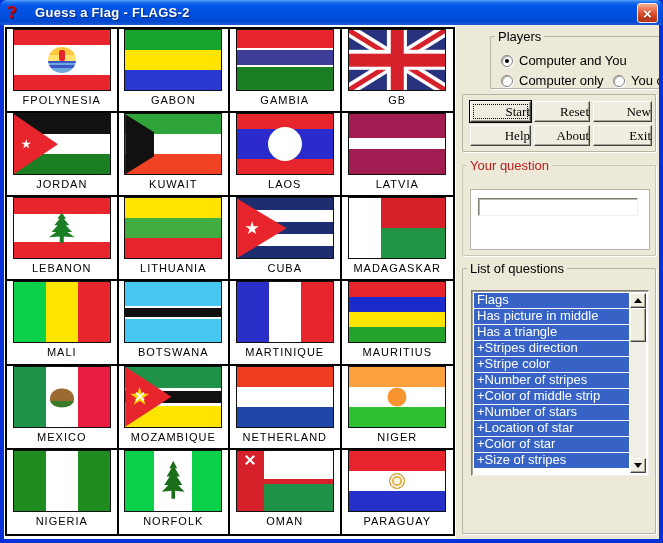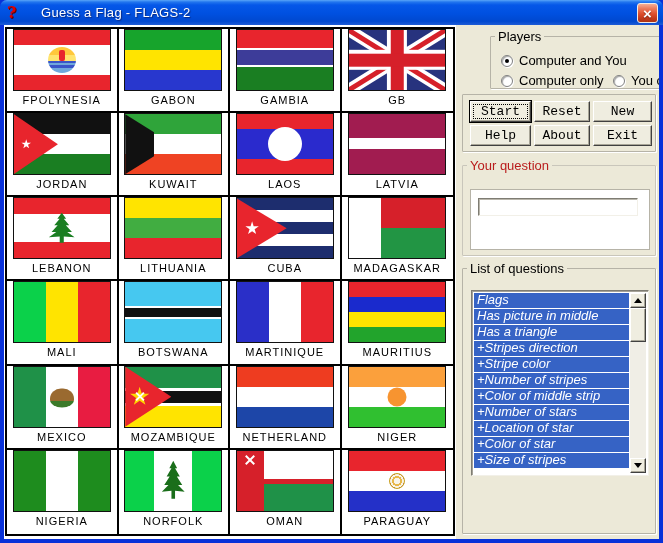--- a/index.html
+++ b/index.html
@@ -14,21 +14,21 @@
     background:linear-gradient(180deg,#5AA5F8 0%,#2276EE 8%,#0557E8 20%,#0050E0 55%,#0048CF 85%,#1D5BD6 100%);
     border-radius:7px 7px 0 0;
     display:flex; align-items:center; padding:0 5px 0 7px;
   }
   .title-icon {
     width:16px; height:16px; flex:none;
     color:#E00000; font-weight:bold; font-size:16px; line-height:16px;
     text-shadow:1px 1px 0 #600000; font-family:"DejaVu Serif", serif;
   }
   .title-text {
-    color:#fff; font-weight:normal; font-size:13px; margin-left:18px;
+    color:#fff; font-weight:bold; font-size:13px; margin-left:12px;
     text-shadow:1px 1px 1px #0A2A80; letter-spacing:0.3px;
   }
   .close-btn {
     position:absolute; right:5px; top:3px; width:21px; height:20px;
     border:1px solid #F3EBE4; border-radius:3px;
     background:linear-gradient(180deg,#F6AE94 0%,#EC7C5C 25%,#DD4E2C 55%,#C23A1C 80%,#AC3415 100%);
     display:flex; align-items:center; justify-content:center; cursor:pointer;
   }
   .close-glyph { color:#fff; font-weight:bold; font-size:15px; line-height:15px; text-shadow:0 1px 1px #7A2008; }
 
@@ -75,44 +75,43 @@
     box-shadow:inset 1px 1px 1px #A8A8A8, 1px 1px 0 #fff;
     display:flex; align-items:center; justify-content:center;
   }
   .radio .dot { width:4px; height:4px; border-radius:50%; background:#000; display:none; }
   .radio.checked .dot { display:block; }
   .radio-label { font-size:13px; color:#000; white-space:nowrap; }
 
   
   .btn-grid { position:absolute; left:7px; top:6px; display:grid; grid-template-columns:61px 56px 59px; gap:3px; }
   .btn {
-    height:21px; background:#EFEDE0; font-family:Liberation Mono, monospace; font-size:13px; color:#000;
+    height:21px; background:#EFEDE0; font-family:Liberation Serif, serif; font-size:13px; color:#000;
     border:1px solid; border-color:#FFFFFF #404040 #404040 #FFFFFF;
     box-shadow:inset -1px -1px 0 #A8A597;
-    position:relative; text-align:center; line-height:17px; cursor:pointer;
+    position:relative; text-align:right; line-height:17px; cursor:pointer;
   }
   .btn.default { box-shadow:inset -1px -1px 0 #A8A597, 0 0 0 1px #000; }
   .btn.default::after { content:""; position:absolute; inset:2px; border:1px dotted #000; }
 
   
   .q-panel { position:absolute; left:7px; right:5px; top:16px; bottom:5px; background:#fff; border:1px solid #B6B3A7; }
   .q-input {
     position:absolute; left:7px; right:11px; top:8px; height:18px;
     border:1px solid; border-color:#7E7C73 #F2F0E8 #F2F0E8 #7E7C73;
     box-shadow:inset 1px 1px 0 #B9B6AB;
     background:#fff; font-family:inherit; font-size:13px; padding:0 2px; outline:none;
   }
 
   
   .listbox {
     position:absolute; left:8px; right:6px; top:14px; height:186px; background:#fff;
     border:1px solid; border-color:#7E7C73 #F2F0E8 #F2F0E8 #7E7C73;
     box-shadow:inset 1px 1px 0 #A5A298;
     overflow:hidden;
-    font-style:italic;
   }
   .list-items { position:absolute; left:2px; top:2px; right:19px; bottom:2px; }
   .list-item {
     height:15px; line-height:14px; margin-bottom:1px; padding-left:3px;
     background:#3663C5; color:#fff; font-size:13px; white-space:nowrap; overflow:hidden;
   }
   .scrollbar { position:absolute; top:2px; right:2px; bottom:2px; width:16px; background:#F0EEE6; }
   .sb-btn, .sb-thumb {
     position:absolute; left:0; width:16px; background:#EFEDE0;
     border:1px solid; border-color:#FFFFFF #404040 #404040 #FFFFFF;

